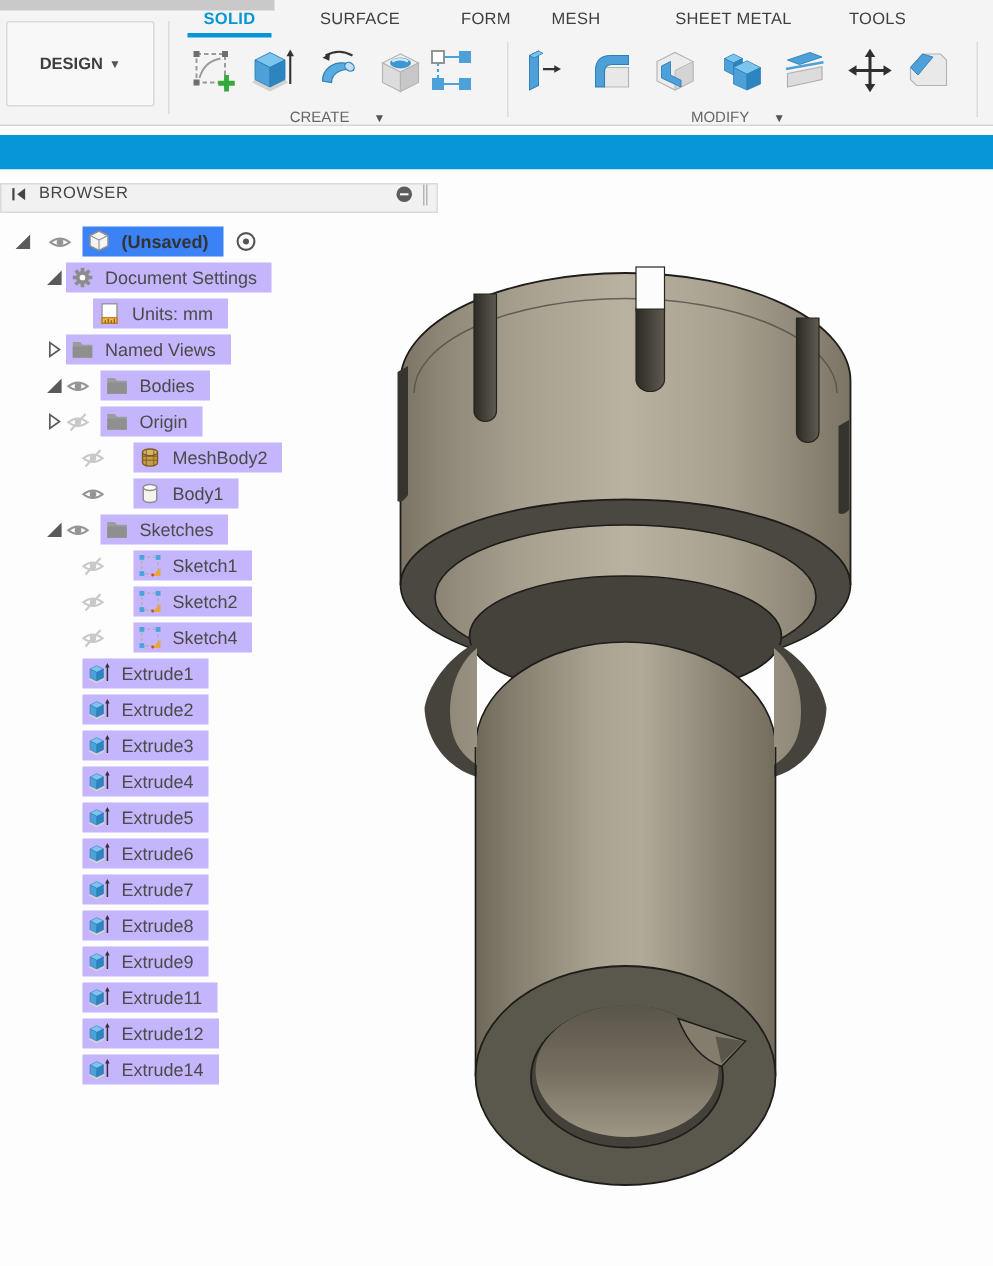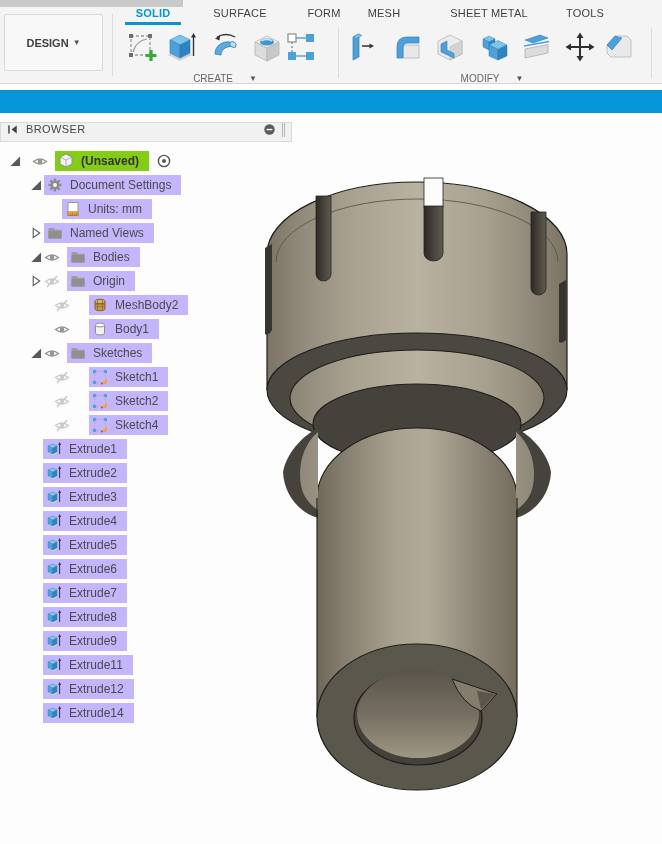--- a/index.html
+++ b/index.html
@@ -31,31 +31,31 @@
   #browser-header{height:20px;background:#f1f1f1;border:1px solid #dadada;display:flex;padding:0 6px;}
   #browser-title{font-size:11px;color:#454545;letter-spacing:.4px;margin-left:6px;flex:1;}
   #panel-handle{width:3px;height:14px;border-left:1px solid #b5b5b5;border-right:1px solid #b5b5b5;margin-left:6px;}
   #tree{margin-top:7px;}
   .row{height:24px;display:flex;align-items:center;}
   .row .exp{width:17px;height:13px;flex:none;display:flex;align-items:center;justify-content:center;cursor:pointer;}
   .row .eye{width:16px;height:16px;flex:none;margin-right:4px;cursor:pointer;}
   .chip{display:flex;align-items:center;background:#c4b5fd;height:20px;padding:0 10px 0 3px;gap:7px;cursor:pointer;}
   .chip .ric{width:16px;height:16px;flex:none;}
   .chip .lbl{font-size:12px;color:#4b4b4b;white-space:nowrap;}
-  .chip.sel{background:#84cc16;}
+  .chip.sel{background:#3b82f6;}
   .chip.sel .lbl{font-weight:700;color:#333;}
   .radio{width:16px;height:16px;margin-left:7px;flex:none;cursor:pointer;}
   .ind-0{padding-left:6px;}
   .ind-0 .eye{margin-left:9px;margin-right:7px;}
   .ind-1{padding-left:27px;}
   .ind-1 .eye{margin-right:7px;}
   .ind-2{padding-left:54px;text-align:center;}
   .ind-2 .eye{margin-right:19px;}
   .ind-2.no-eye .chip{margin-left:8px;}
-  .ind-feature{padding-left:43px;}
+  .ind-feature{padding-left:55px;}
 </style>
 </head>
 <body>
 
 <div id="page">
 
   <div id="toolbar">
     <div id="tabstub"></div>
 
     <span class="tab active" style="left: 153px; color: rgb(6, 150, 215);">SOLID</span>

